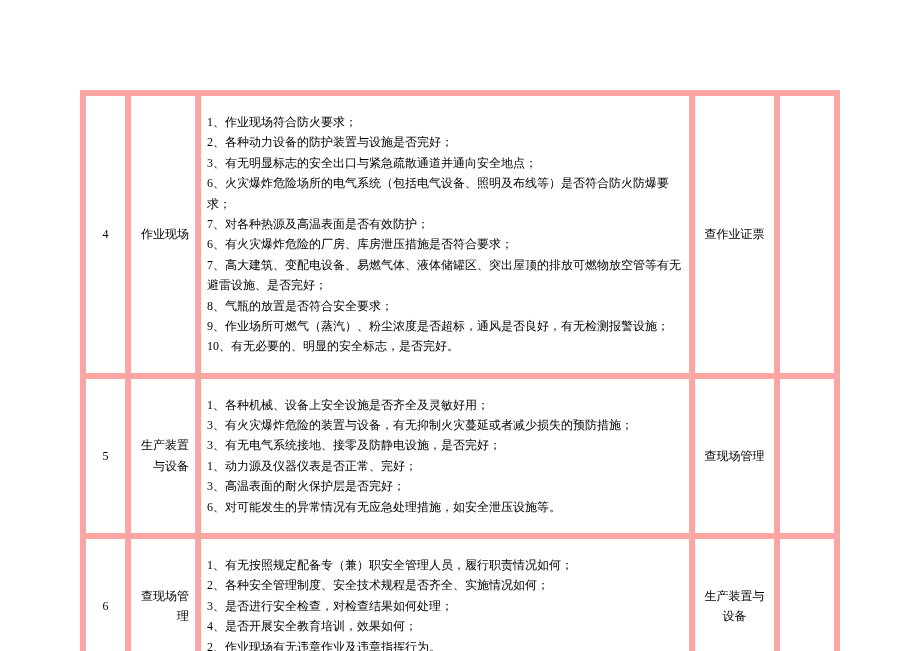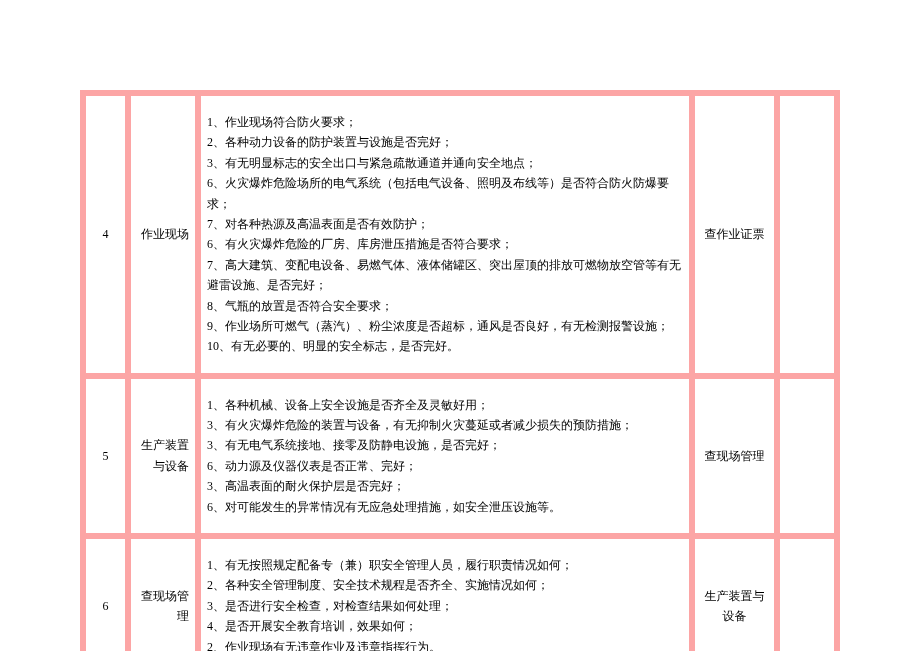--- a/index.html
+++ b/index.html
@@ -71,21 +71,21 @@
       <td class="col-method">查作业证票</td>
       <td class="col-last"></td>
     </tr>
     <tr>
       <td class="col-num">5</td>
       <td class="col-cat">生产装置与设备</td>
       <td class="col-content">
         <span class="item-line">1、各种机械、设备上安全设施是否齐全及灵敏好用；</span>
         <span class="item-line">3、有火灾爆炸危险的装置与设备，有无抑制火灾蔓延或者减少损失的预防措施；</span>
         <span class="item-line">3、有无电气系统接地、接零及防静电设施，是否完好；</span>
-        <span class="item-line">6、动力源及仪器仪表是否正常、完好；</span>
+        <span class="item-line">1、动力源及仪器仪表是否正常、完好；</span>
         <span class="item-line">3、高温表面的耐火保护层是否完好；</span>
         <span class="item-line">6、对可能发生的异常情况有无应急处理措施，如安全泄压设施等。</span>
       </td>
       <td class="col-method">查现场管理</td>
       <td class="col-last"></td>
     </tr>
     <tr>
       <td class="col-num">6</td>
       <td class="col-cat">查现场管理</td>
       <td class="col-content">

